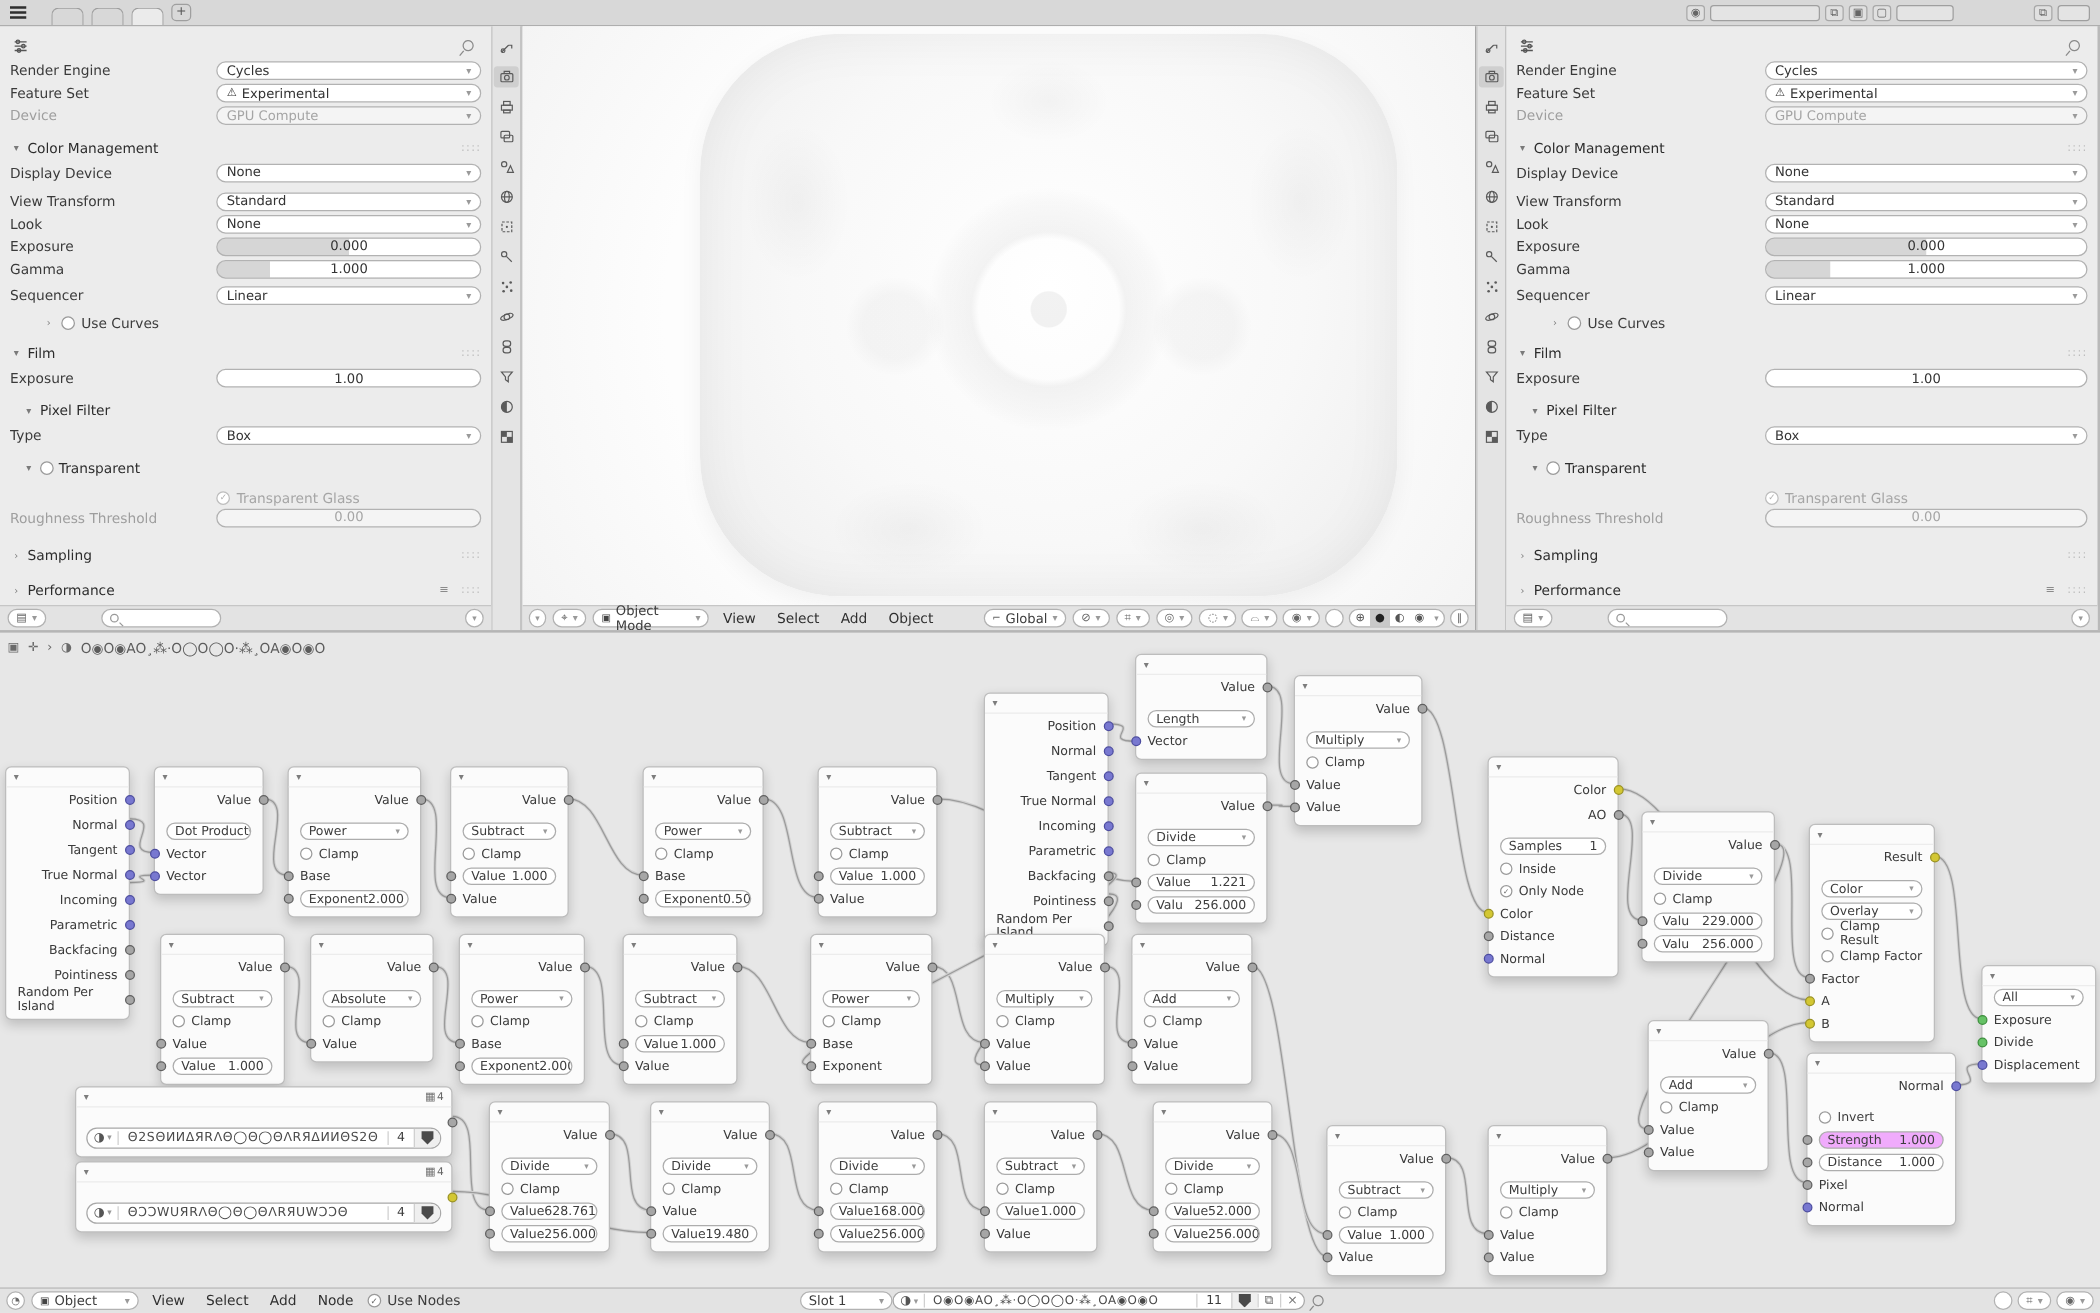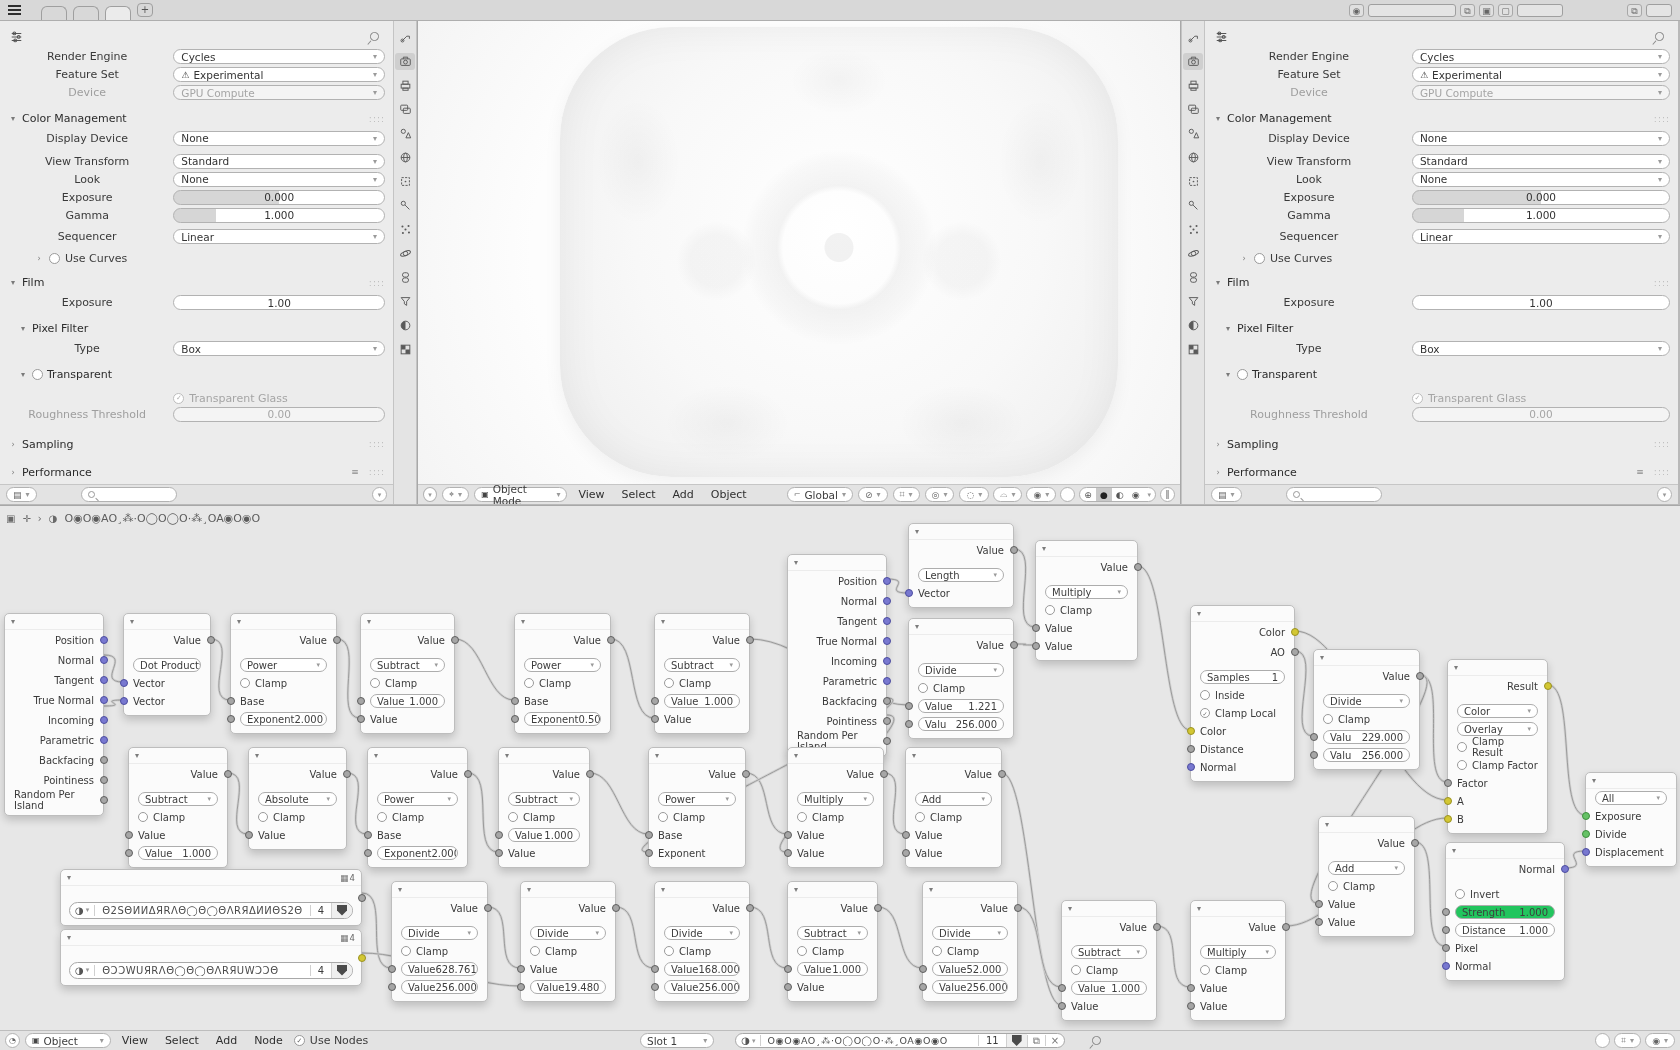--- a/index.html
+++ b/index.html
@@ -28,21 +28,21 @@
   .ptab.active{background:#cfcfcf}
   .ptab svg{width:13px;height:13px;stroke:#5a5a5a;fill:none;stroke-width:1.1}
   .ptab svg .f{fill:#5a5a5a;stroke:none}
   
   .props-body{flex:1;position:relative;padding:4px 8px 0 8px;display:flex;flex-direction:column;font-size:11px}
   .p-top{height:24px;display:flex;align-items:center;justify-content:space-between;padding:0 2px}
   .p-top svg{width:13px;height:13px;stroke:#555;fill:none;stroke-width:1.2}
   .pin{width:9px;height:9px;border:1.4px solid #8a8a8a;border-radius:50%;position:relative;transform:rotate(40deg);margin-right:4px}
   .pin::after{content:'';position:absolute;left:3px;top:9px;width:1.4px;height:5px;background:#8a8a8a}
   .prow{height:16px;margin-bottom:2px;display:grid;grid-template-columns:42% 1fr;column-gap:7px;align-items:center}
-  .plabel{text-align:center;color:#3a3a3a;white-space:nowrap;overflow:hidden}
+  .plabel{text-align:left;color:#3a3a3a;white-space:nowrap;overflow:hidden}
   .plabel.dim{color:#9e9e9e}
   .wsel,.wfld,.wsld{height:15px;border:1px solid #b2b2b2;border-radius:8px;background:#fff;display:flex;align-items:center;padding:0 7px;font-size:10.5px;color:#333;position:relative;overflow:hidden}
   .wsel .wch{margin-left:auto;color:#9a9a9a;font-size:8px}
   .wsel.dim,.wfld.dim{color:#a5a5a5;background:#f4f4f4}
   .wfld{justify-content:center}
   .wsld{justify-content:center;background:linear-gradient(to right,#d6d6d6 var(--f),#fff var(--f))}
   .warn{font-size:9px;margin-right:4px;color:#2e2e2e}
   .psect{height:16px;margin:8px 0 4px 0;display:flex;align-items:center;gap:4px;font-size:11px;color:#2c2c2c}
   .psect .chev{color:#7a7a7a;font-size:8px;width:10px;text-align:center}
   .psect .handle{margin-left:auto;color:#bdbdbd;font-size:9px;letter-spacing:1px}
@@ -94,35 +94,35 @@
   .nbadge{color:#666;font-size:8.5px;display:flex;align-items:center;gap:1px}
   .nbadge .nbi{font-size:9px;color:#777}
   .nrow{position:relative;height:18px;display:flex;align-items:center;padding:0 9px}
   .nrow.out{height:20px;justify-content:flex-end}
   .ngap{height:6px}.ngap2{height:14px}
   .olbl,.ilbl{color:#3a3a3a}
   .clbl{margin-left:5px}
   .npill{flex:1;height:14px;border:1px solid #adadad;border-radius:8px;background:#fff;display:flex;align-items:center;padding:0 6px;overflow:hidden;white-space:nowrap}
   .npill .pch{margin-left:auto;color:#9a9a9a;font-size:7px}
   .npill.f{justify-content:space-between}
-  .npill.full{background:#22c55e}
+  .npill.full{background:#f0abfc}
   .ncir{width:10px;height:10px;border:1px solid #9a9a9a;border-radius:50%;background:#fff;display:inline-flex;align-items:center;justify-content:center;font-size:6px;color:#666;flex:none}
   .sock{position:absolute;top:50%;margin-top:-4px;width:8px;height:8px;border-radius:50%;border:1px solid #5f5f5f;z-index:3}
   .sl{left:-4.5px}.sr{right:-4.5px}
   .s-g{background:#a6a6a6}.s-v{background:#7878d0;border-color:#4d4da0}.s-y{background:#d3c733;border-color:#9a9222}.s-gr{background:#66c266;border-color:#3d8f3d}
   .dbrow{height:20px;display:flex;align-items:center;padding:0 8px}
   .dbpill{flex:1;height:17px;border:1px solid #a8a8a8;border-radius:9px;background:#fff;display:flex;align-items:center;overflow:hidden}
   .dbico{padding:0 5px;font-size:10px;color:#555;border-right:1px solid #d0d0d0;display:flex;align-items:center;gap:2px}
   .dbname{flex:1;padding:0 7px;font-size:10px;color:#4a4a4a;letter-spacing:0.5px;white-space:nowrap;overflow:hidden}
   .dbn{border-left:1px solid #d0d0d0;padding:0 7px;font-size:10px}
   .dbsh{border-left:1px solid #d0d0d0;padding:0 5px;height:100%;display:flex;align-items:center;background:#efefef}
   .shield{width:10px;height:11px;background:#4a4a4a;clip-path:polygon(0 0,100% 0,100% 55%,50% 100%,0 55%)}
   #nefooter{position:absolute;left:0;top:1030px;width:1680px;height:20px;background:#e3e3e3;border-top:1px solid #bdbdbd;display:flex;align-items:center;font-size:11px}
   .nef-left{position:absolute;left:5px;display:flex;align-items:center;gap:5px}
-  .nef-mid{position:absolute;left:640px;display:flex;align-items:center;gap:21px}
+  .nef-mid{position:absolute;left:640px;display:flex;align-items:center;gap:0}
   .nef-right{position:absolute;right:5px;display:flex;align-items:center;gap:4px}
   .dbpill.footer{height:15px;font-size:10px}
   .dbpill.footer .dbname{font-size:9.5px;padding:0 6px}
   .xbtn{border-left:1px solid #d0d0d0;padding:0 5px;color:#777;font-size:10px}
 </style>
 </head>
 <body>
 
 <div id="app">
 
@@ -1084,21 +1084,21 @@
               <span>Samples</span>
               <span>1</span>
             </span>
           </div>
           <div class="nrow chk">
             <span class="ncir"></span>
             <span class="clbl">Inside</span>
           </div>
           <div class="nrow chk">
             <span class="ncir">✓</span>
-            <span class="clbl">Clamp Local</span>
+            <span class="clbl">Only Node</span>
           </div>
           <div class="nrow in">
             <span class="ilbl">Color</span>
             <span class="sock s-y sl"></span>
           </div>
           <div class="nrow in">
             <span class="ilbl">Distance</span>
             <span class="sock s-g sl"></span>
           </div>
           <div class="nrow in">

